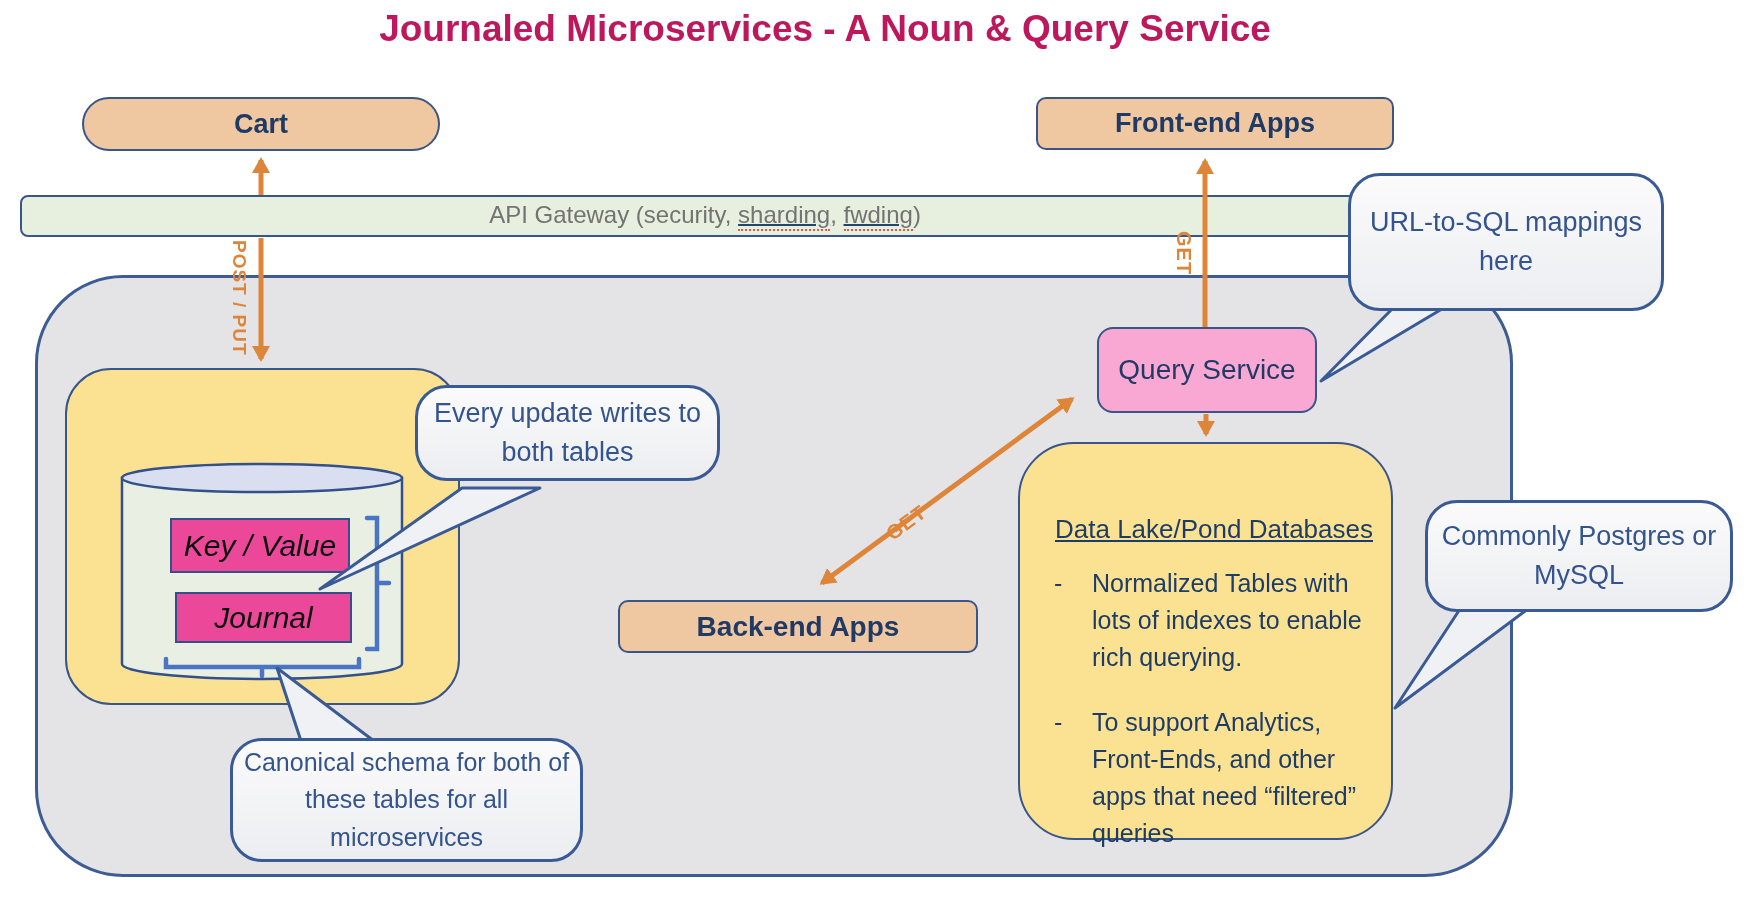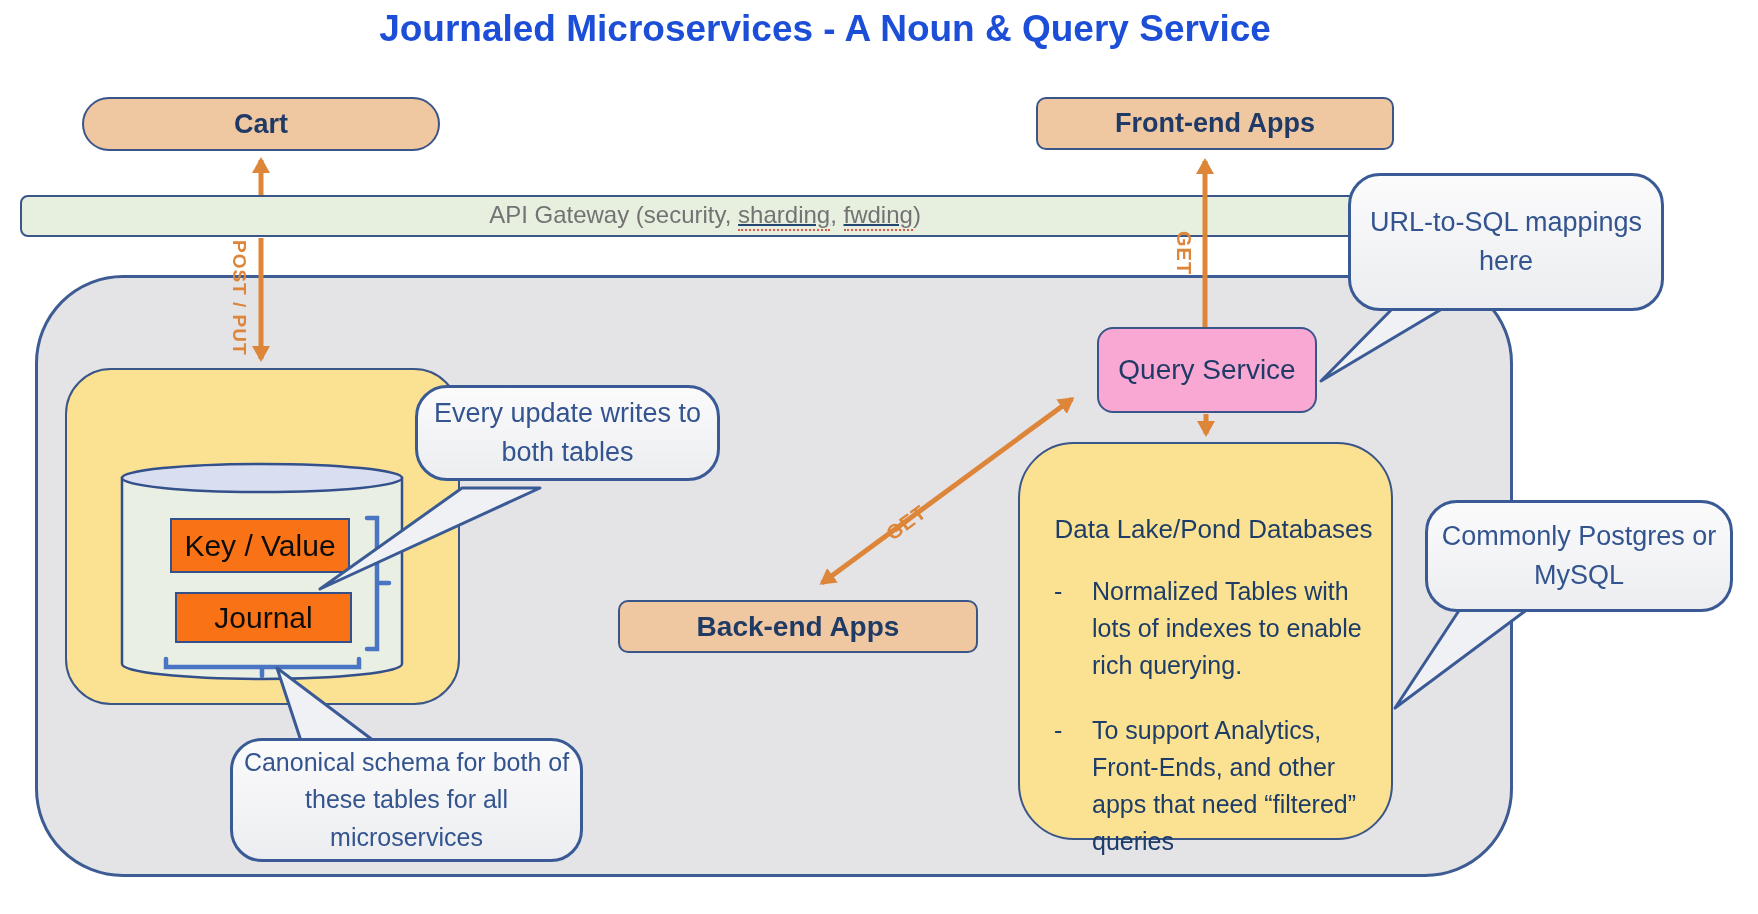--- a/index.html
+++ b/index.html
@@ -31,32 +31,32 @@
          border:2.5px solid #3a5588;border-radius:46px;box-sizing:border-box;}
   #order-label{left:65px;top:384px;width:395px;text-align:center;color:#203a66;font-size:27px;}
 
   #query{left:1097px;top:327px;width:220px;height:86px;background:#f9a8d4;
          border:2.5px solid #3a5588;border-radius:16px;box-sizing:border-box;
          display:flex;align-items:center;justify-content:center;color:#203a66;font-size:28px;}
 
   #datalake{left:1018px;top:442px;width:375px;height:398px;background:#fbe192;
             border:2.5px solid #3a5588;border-radius:56px;box-sizing:border-box;
             padding:70px 18px 0 34px;color:#1d3d68;}
-  #datalake-heading{text-align:center;font-size:26px;margin-bottom:28px;}
+  #datalake-heading{text-align:right;font-size:26px;text-decoration:underline;margin-bottom:20px;}
   .bullet{display:flex;font-size:25px;line-height:37px;margin-bottom:28px;}
   .bullet .dash{width:38px;flex:none;}
 
   
-  .whitebox{background:#f97316;border:2px solid #33508b;box-sizing:border-box;
-            display:flex;align-items:center;justify-content:center;color:#0d0d0d;}
+  .whitebox{background:#ec4899;border:2px solid #33508b;box-sizing:border-box;
+            display:flex;align-items:center;justify-content:center;color:#0d0d0d;font-style:italic;}
   #kv{left:170px;top:518px;width:180px;height:55px;font-size:30px;}
   #journal{left:175px;top:592px;width:177px;height:51px;font-size:30px;}
 
   
-  #title{left:330px;top:8px;width:990px;text-align:center;color:#1d4ed8;
+  #title{left:330px;top:8px;width:990px;text-align:center;color:#be185d;
          font-size:37px;font-weight:600;}
 
   
   .bubble{background:linear-gradient(#fbfbfc,#ecedf0);border:3px solid #3a5a96;
           border-radius:32px;box-sizing:border-box;color:#33548f;
           display:flex;align-items:center;justify-content:center;text-align:center;line-height:1.45;}
   #bub-every{left:415px;top:385px;width:305px;height:96px;font-size:27px;}
   #bub-url{left:1348px;top:173px;width:316px;height:138px;font-size:27px;}
   #bub-canonical{left:230px;top:738px;width:353px;height:124px;font-size:25px;line-height:1.5;}
   #bub-commonly{left:1425px;top:500px;width:308px;height:112px;font-size:27px;}

